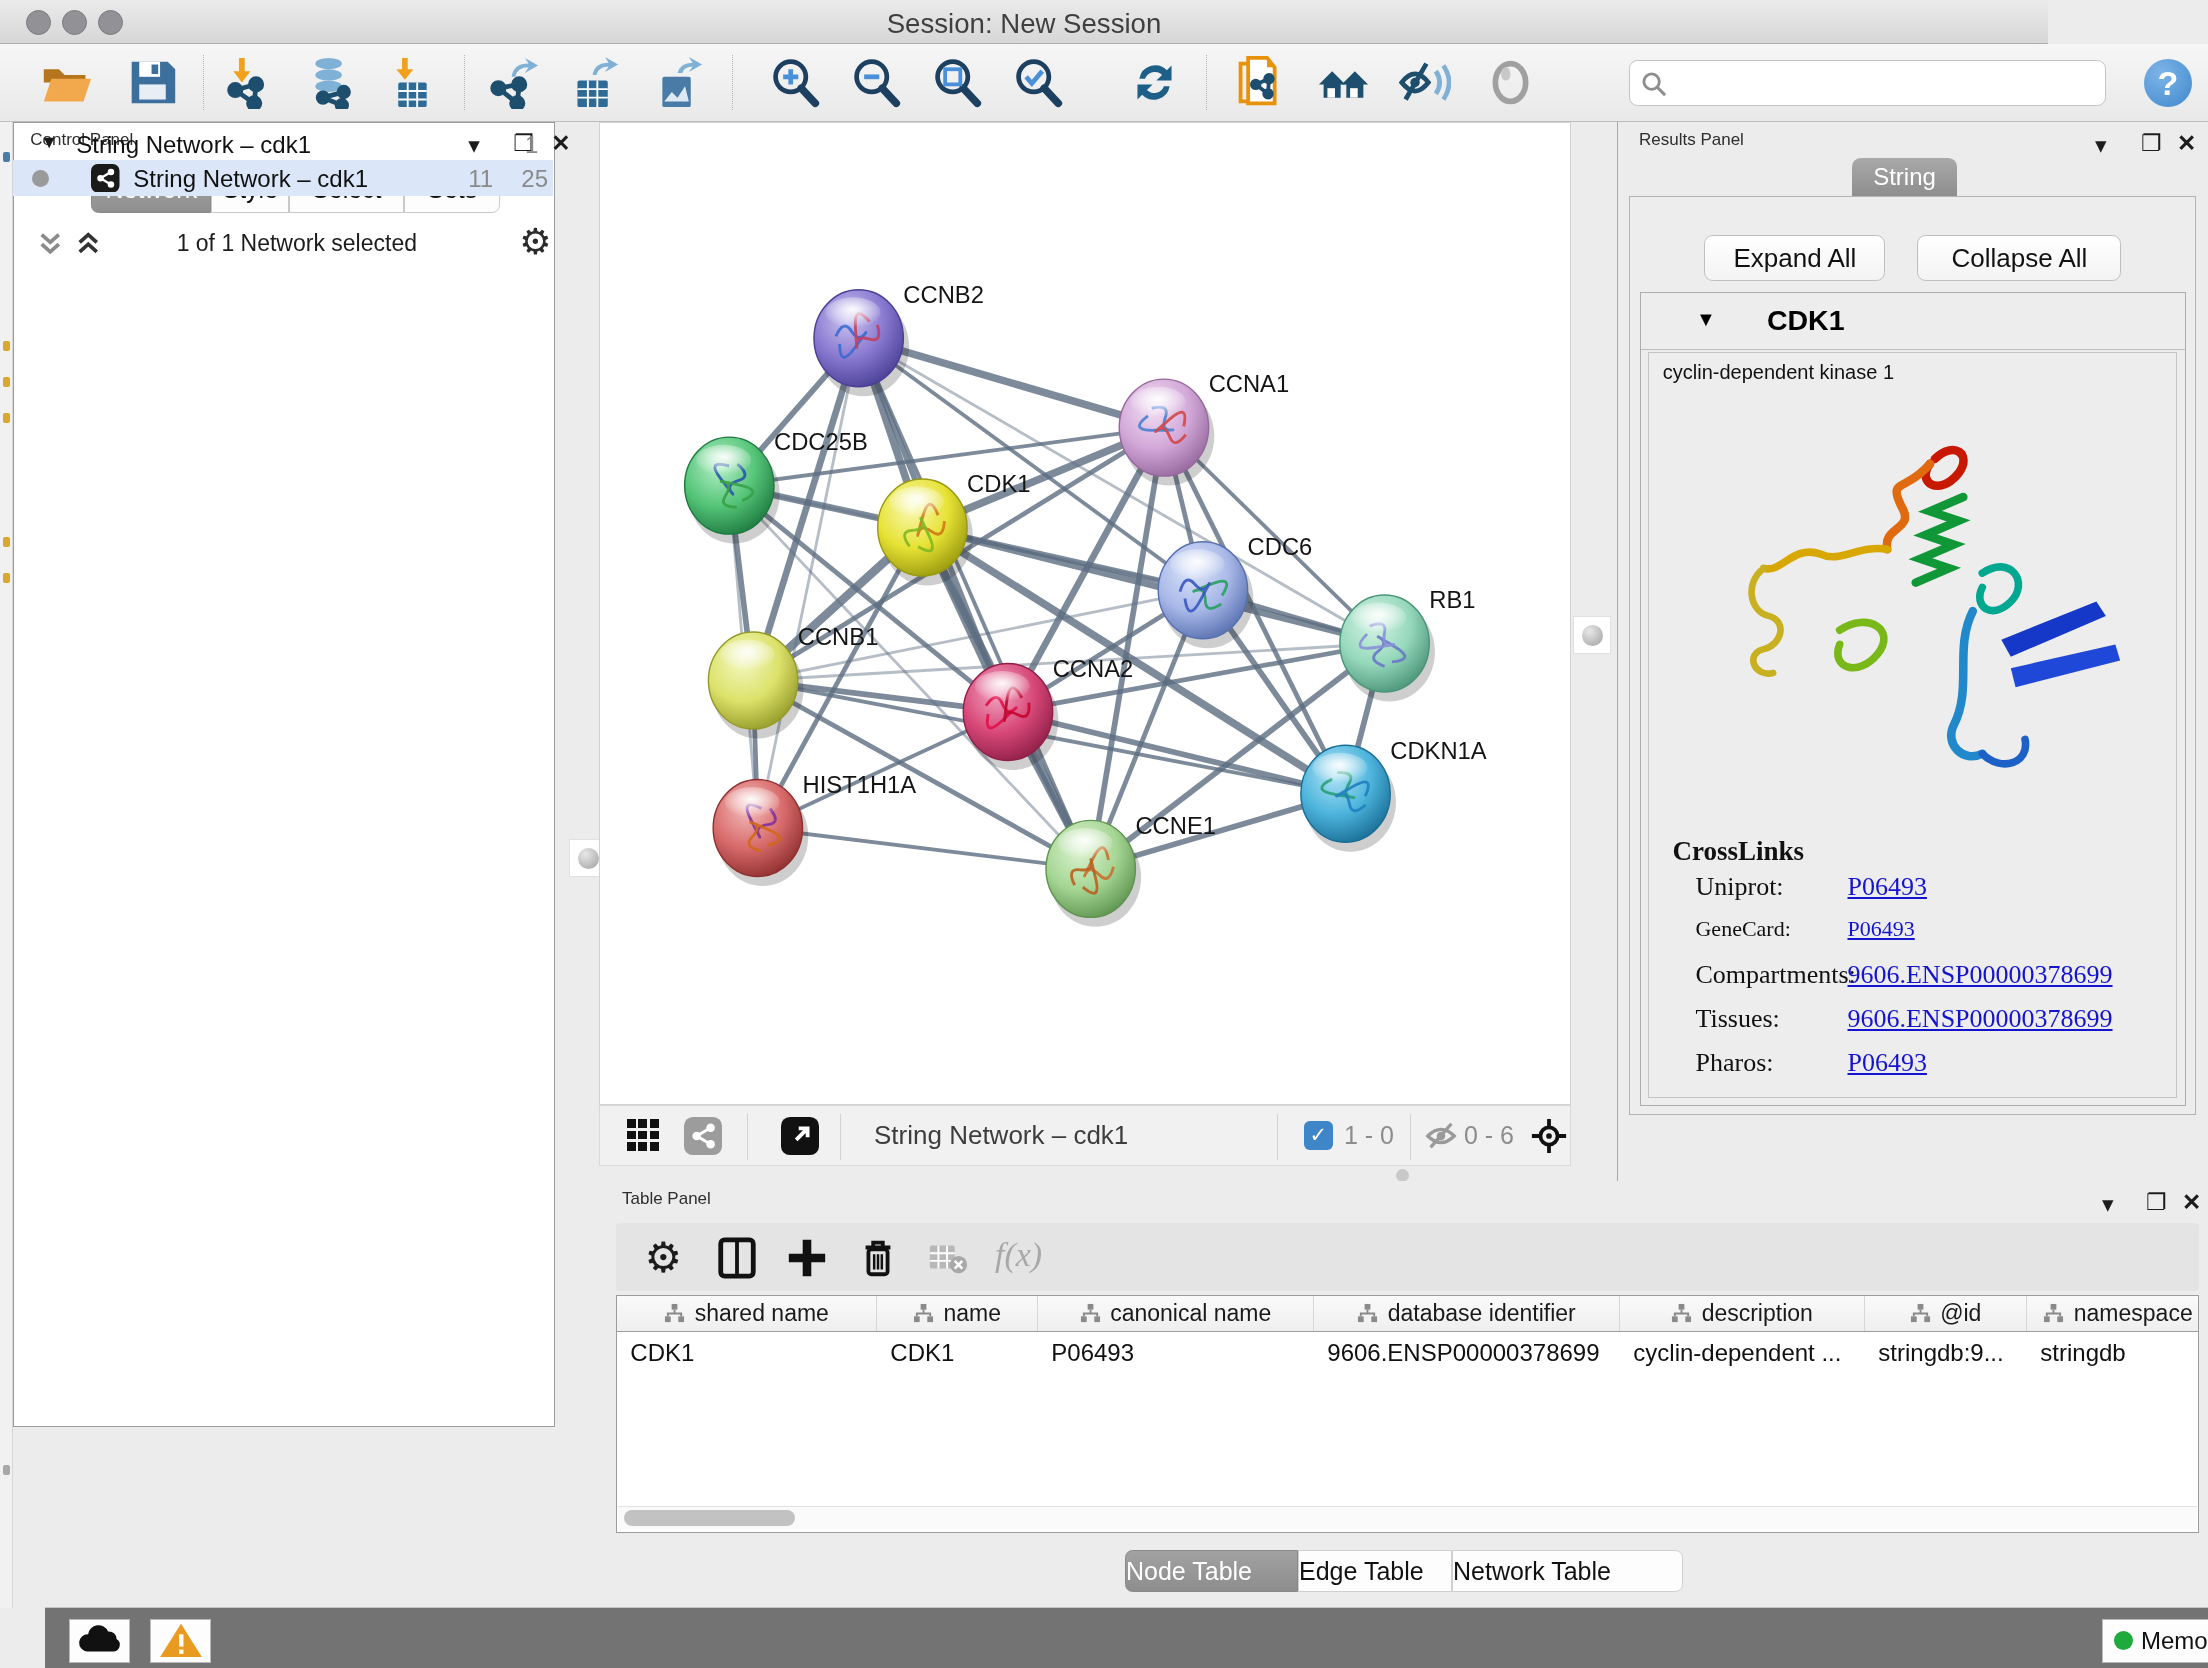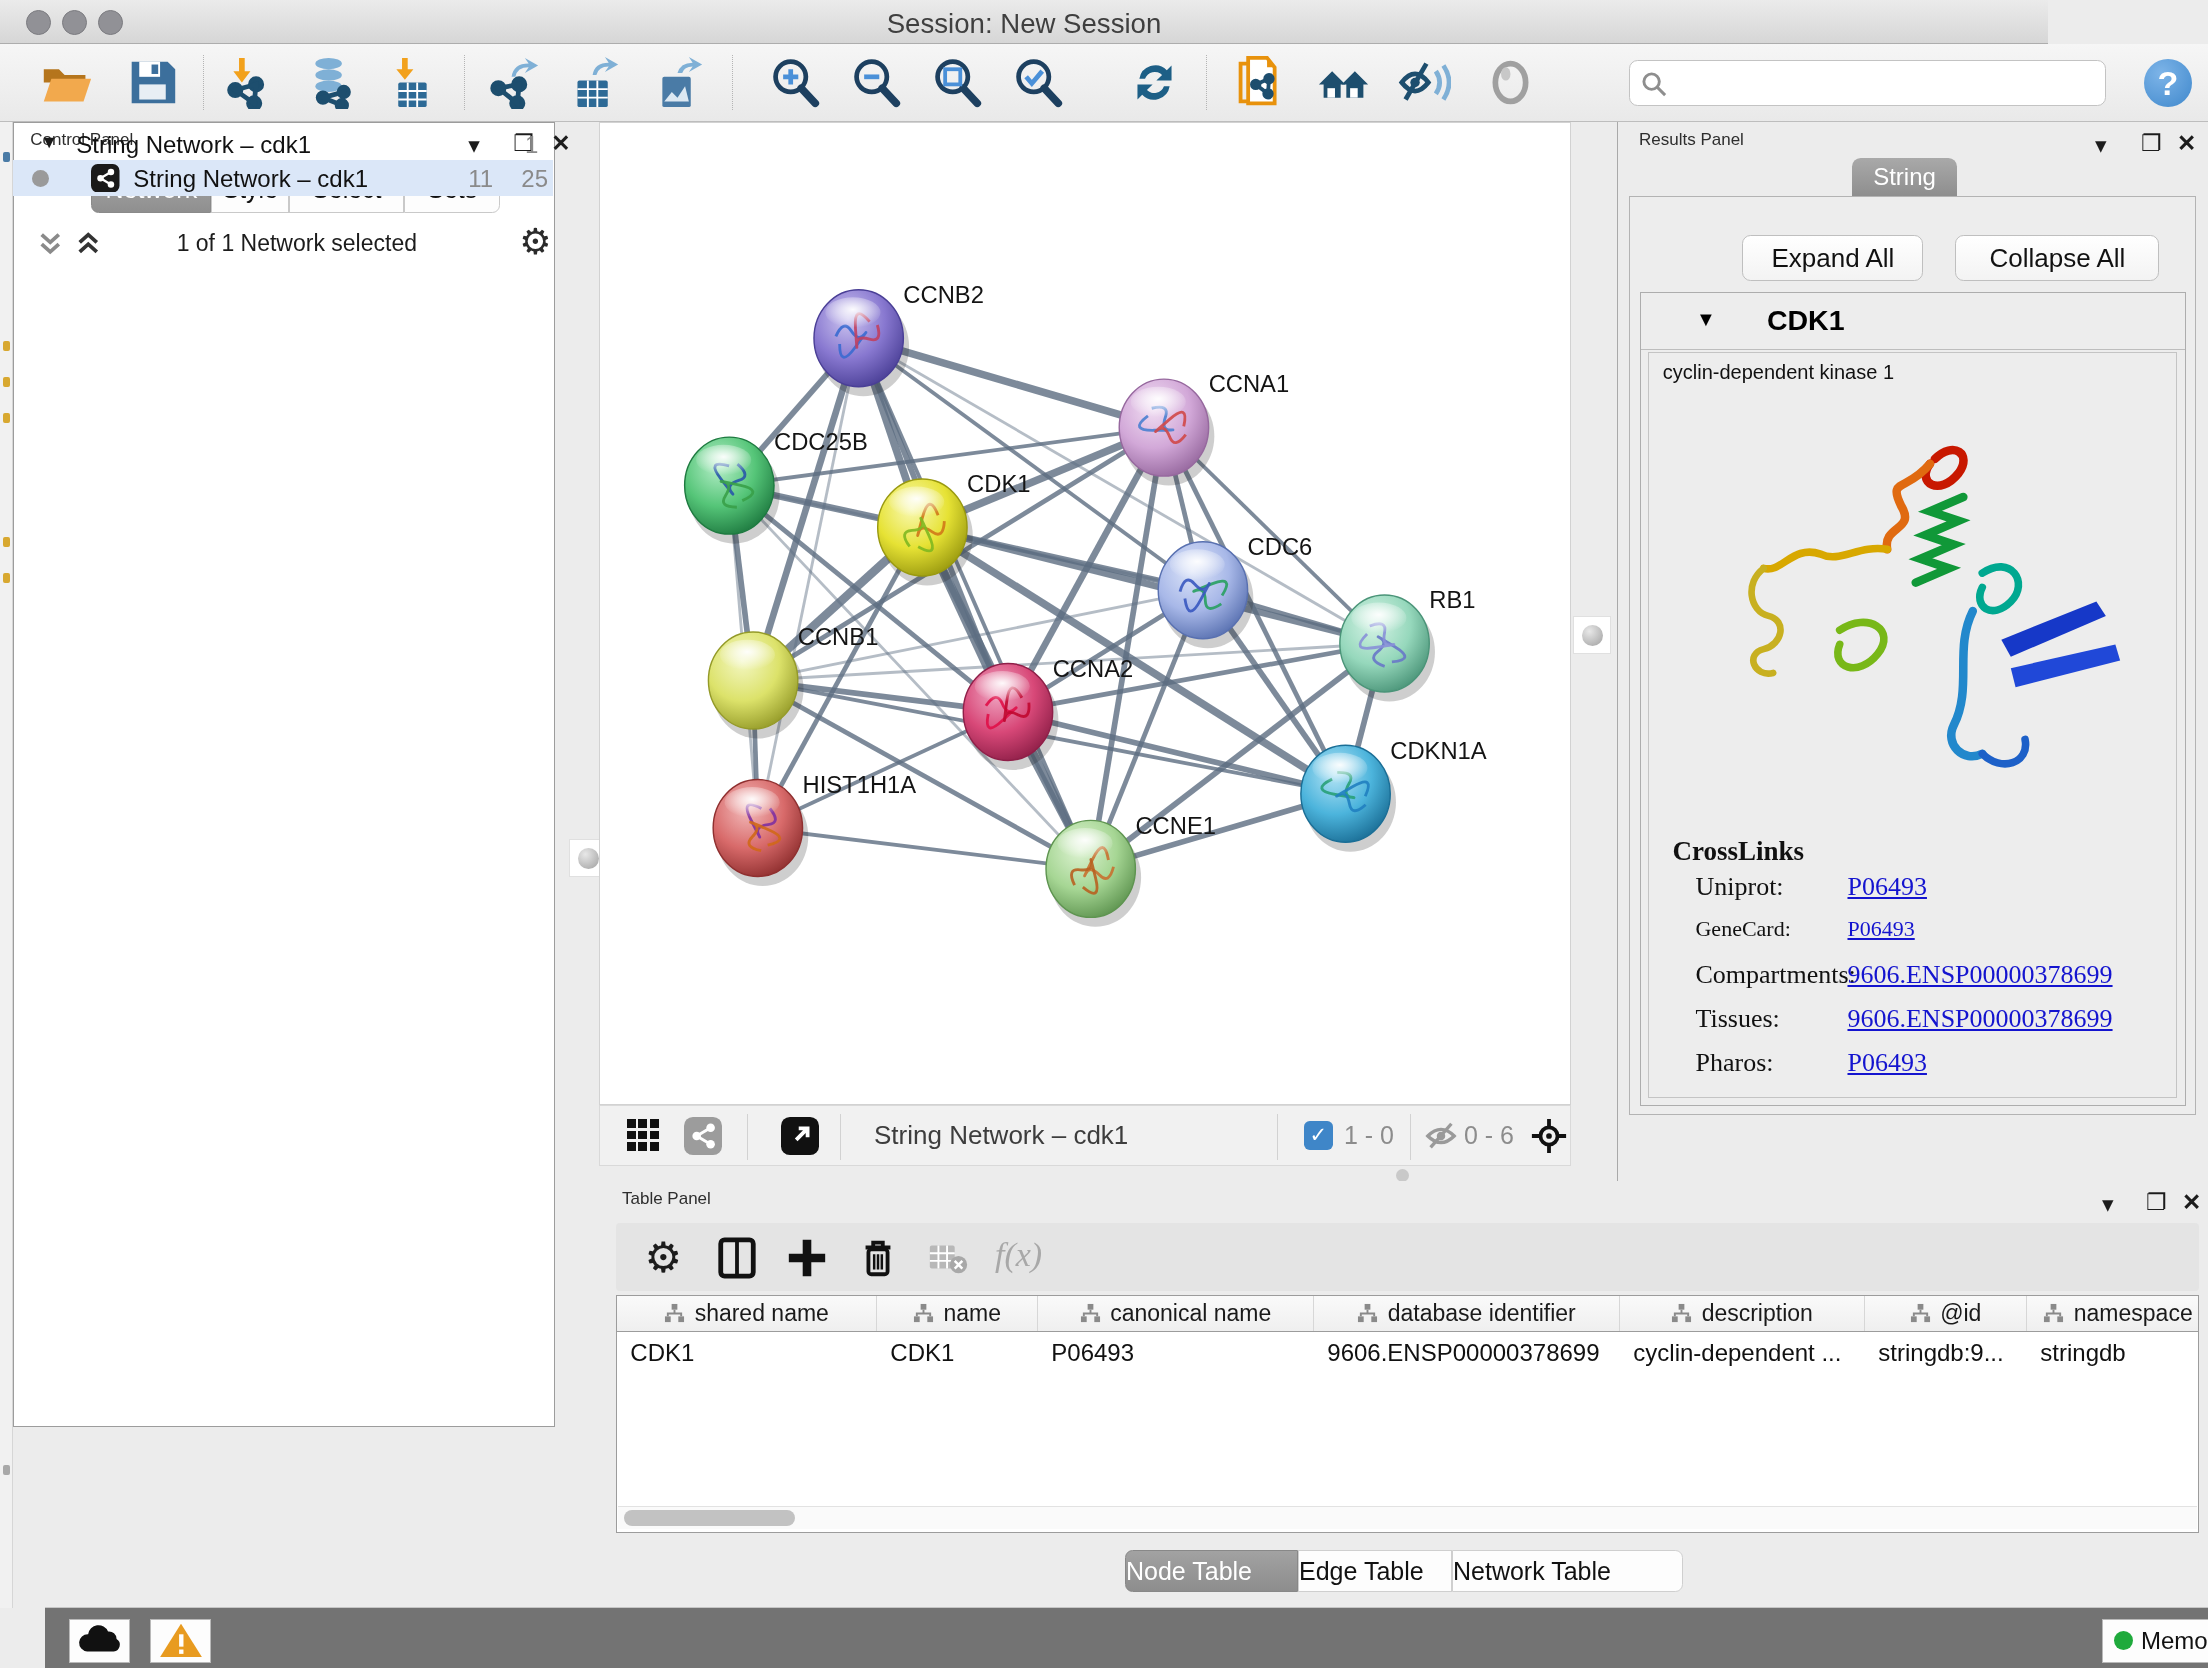--- a/index.html
+++ b/index.html
@@ -57,21 +57,21 @@
     border:1px solid #d9d9d9; }
   .nt-sep { position:absolute; top:7.6px; width:0; height:46px; border-left:1px solid #d2d2d2; }
   .nt-text { position:absolute; top:15px; font-size:25px; color:#8c8c8c; }
 
   
   .results-panel { left:1617px; top:122px; width:592px; height:1060px; background:#ececec; border-left:1.9px solid #a9a9a9; }
   .string-tab { left:234px; top:36px; width:105px; height:38px; background:linear-gradient(#a9a9a9,#8e8e8e);
     border-radius:8.6px 8.6px 0 0; color:#fff; font-size:24px; text-align:center; line-height:38px; }
   .res-card { left:11.4px; top:74px; width:567px; height:919px; background:#ededed; border:1px solid #b3b3b3; }
   .btn-white { position:absolute; height:46px; background:linear-gradient(#ffffff,#f3f3f3);
-    border:1px solid #bfbfbf; border-radius:8.6px; font-size:26px; color:#111; text-align:center;margin-left:38px; }
+    border:1px solid #bfbfbf; border-radius:8.6px; font-size:26px; color:#111; text-align:center; }
   .res-inner { position:absolute; left:9.5px; top:95px; width:546px; height:814px; background:#ededed; border:1px solid #adadad; }
   .res-entry-hd { position:absolute; left:0; top:0; width:100%; height:57px; border-bottom:1px solid #bdbdbd; }
   .res-desc-box { position:absolute; left:7.6px; top:59px; width:529px; height:746px; border:1px solid #c4c4c4; }
   .serif { font-family:"Liberation Serif", serif; }
   .xlink { color:#1414cf; text-decoration:underline; }
 
   
   .table-panel { left:599px; top:1181px; width:1609px; height:426px; background:#ececec; }
   .tp-toolbar { position:absolute; left:17px; top:42px; width:1583px; height:68px; background:#e4e4e4; border-radius:3.8px; }
   .tp-ic { position:absolute; top:13.3px; width:44px; height:44px; }

